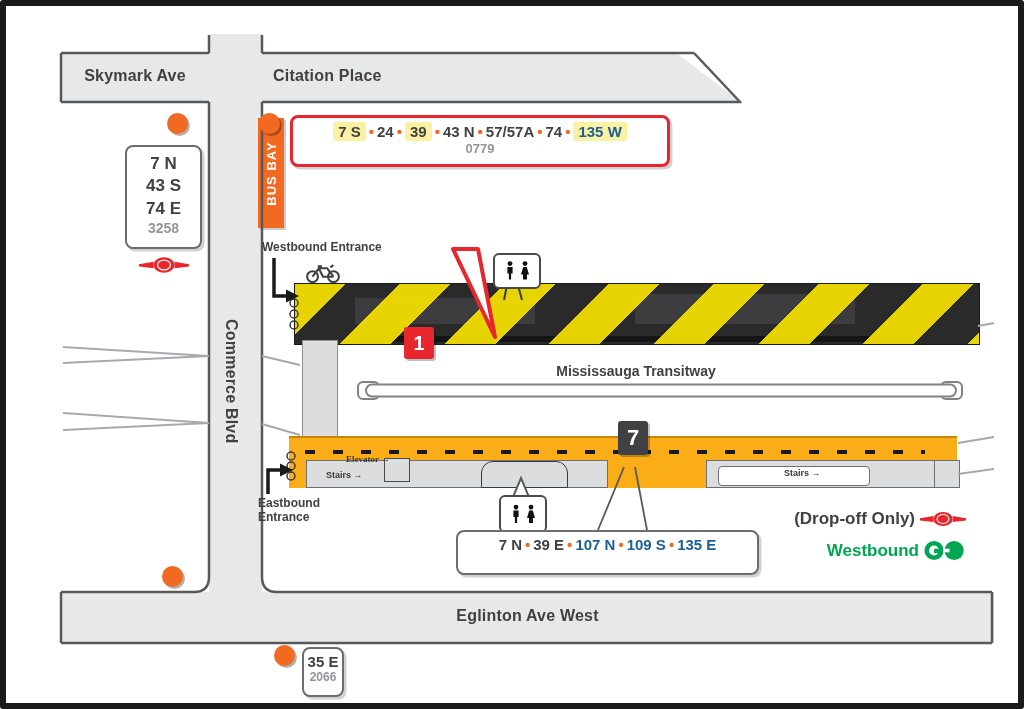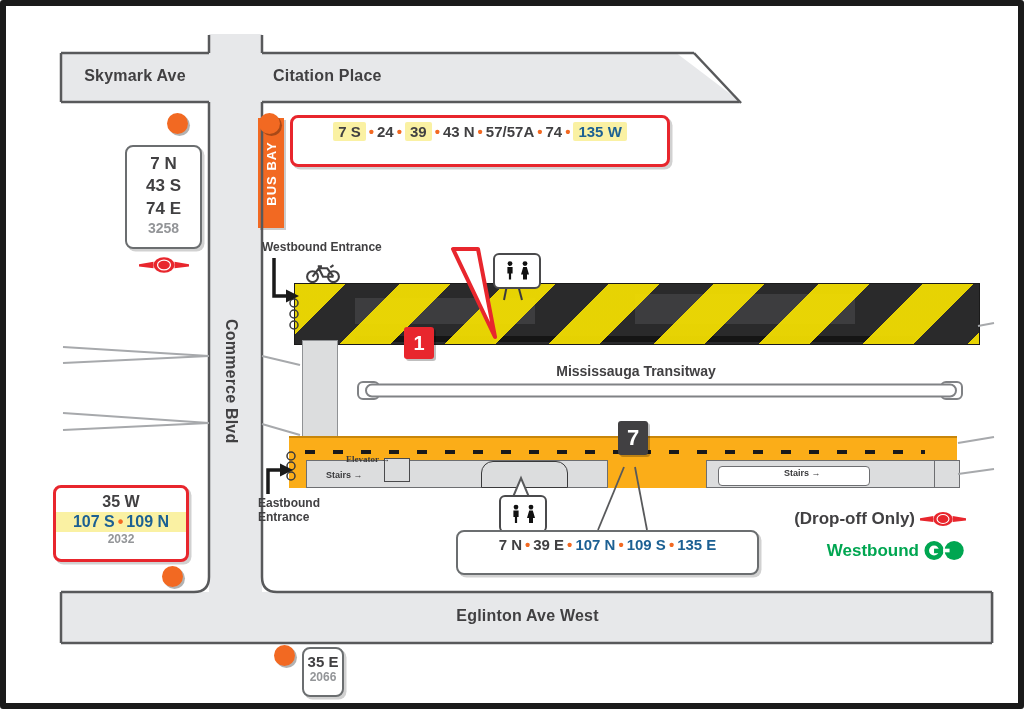--- a/index.html
+++ b/index.html
@@ -229,46 +229,38 @@
       <span class="hl">39</span>
       <span class="sep"></span>
       <span>43 N</span>
       <span class="sep"></span>
       <span>57/57A</span>
       <span class="sep"></span>
       <span>74</span>
       <span class="sep"></span>
       <span class="hl blue">135 W</span>
     </div>
+    <div class="stopid">0779</div>
   </div>
 
   <div class="stopbox" style="left:119px;top:139px;width:77px;height:104px;padding-top:6px;box-sizing:border-box;">
     <div class="routes-col">7 N</div>
     <div class="routes-col">43 S</div>
     <div class="routes-col">74 E</div>
     <div class="stopid" style="font-size:14px;">3258</div>
   </div>
   <svg class="abs" style="left:133px;top:249px;z-index:8;" width="50" height="20" viewBox="0 0 62 20">
     <g fill="#E8262D">
       <path d="M0,9 L18,6 18,14 0,12 Z"></path>
         <path d="M44,6 L62,9 62,12 44,14 Z"></path>
       <ellipse cx="31" cy="10" rx="13" ry="9.5"></ellipse>
     </g>
     <ellipse cx="31" cy="10" rx="8" ry="6" fill="none" stroke="#fff" stroke-width="1.5"></ellipse>
   </svg>
 
-  <div class="stopbox red" style="left:47px;top:479px;width:136px;height:77px;padding-top:5px;box-sizing:border-box;">
-    <div class="routes-row" style="font-size:16px;">35 W</div>
-    <div class="routes-row" style="font-size:16px;background:#FAF1A3;margin-top:1px;padding:1px 0;">
-      <span class="blue">107 S</span>
-      <span class="sep"></span>
-      <span class="blue">109 N</span>
-    </div>
-    <div class="stopid" style="font-size:12px;">2032</div>
-  </div>
 
   <div class="stopbox" style="left:450px;top:524px;width:303px;height:45px;padding-top:4px;box-sizing:border-box;border-width:2px;">
     <div class="routes-row">
       <span>7 N</span>
       <span class="sep"></span>
       <span>39 E</span>
       <span class="sep"></span>
       <span class="blue">107 N</span>
       <span class="sep"></span>
       <span class="blue">109 S</span>

